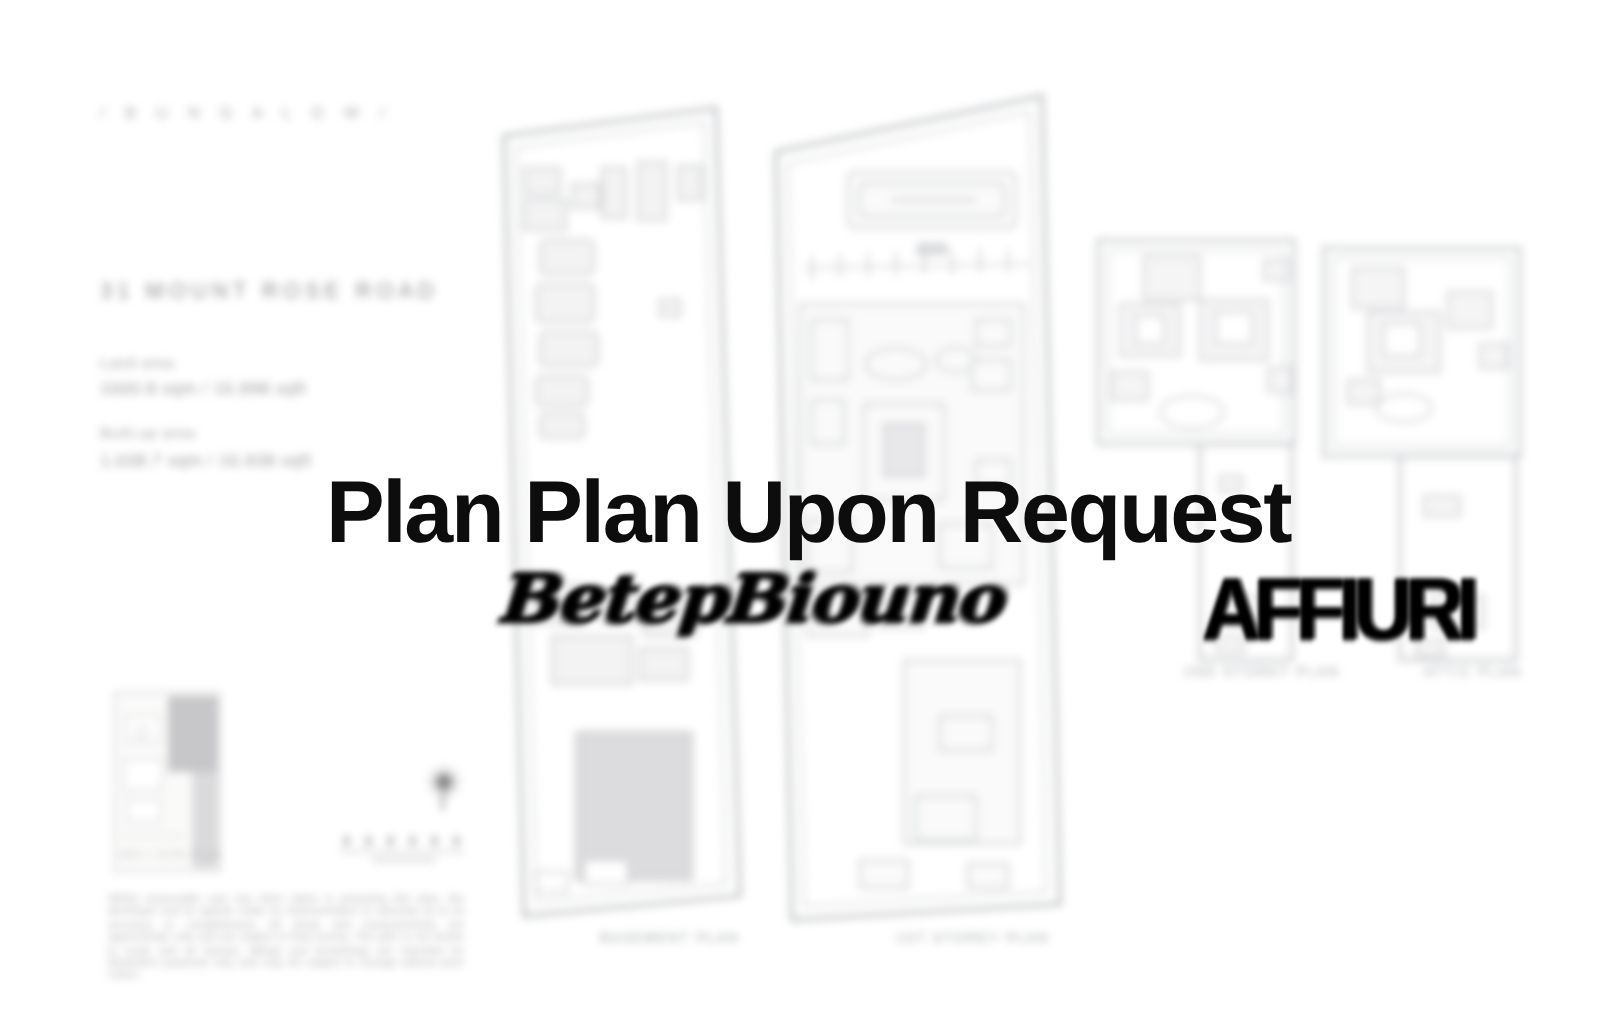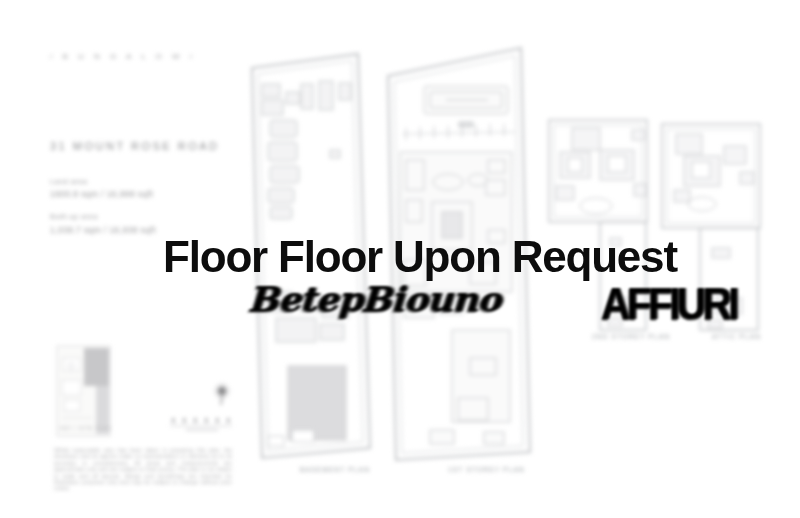--- a/index.html
+++ b/index.html
@@ -213,17 +213,17 @@
 
     <div class="abs thumbcap">KEY / SITE PLAN</div>
     <div class="abs disclaimer">Whilst reasonable care has been taken in preparing this plan, the developer and its agents make no representation or warranty as to its accuracy or completeness. All areas and measurements are approximate only and are subject to final survey. The plan is not drawn to scale and all layouts, fittings and furnishings are intended for illustration purposes only and may be subject to change without prior notice.</div>
 
     <div class="abs plancap cap-basement">BASEMENT PLAN</div>
     <div class="abs plancap cap-first">1ST STOREY PLAN</div>
     <div class="abs plancap cap-second">2ND STOREY PLAN</div>
     <div class="abs plancap cap-attic">ATTIC PLAN</div>
   </div>
 
-  <div class="title">Floor Floor Upon Request</div>
+  <div class="title">Plan Plan Upon Request</div>
   <div class="scribble">BetepBiouno</div>
   <div class="affiuri">AFFIURI</div>
 
 </div>
 
 </body></html>

